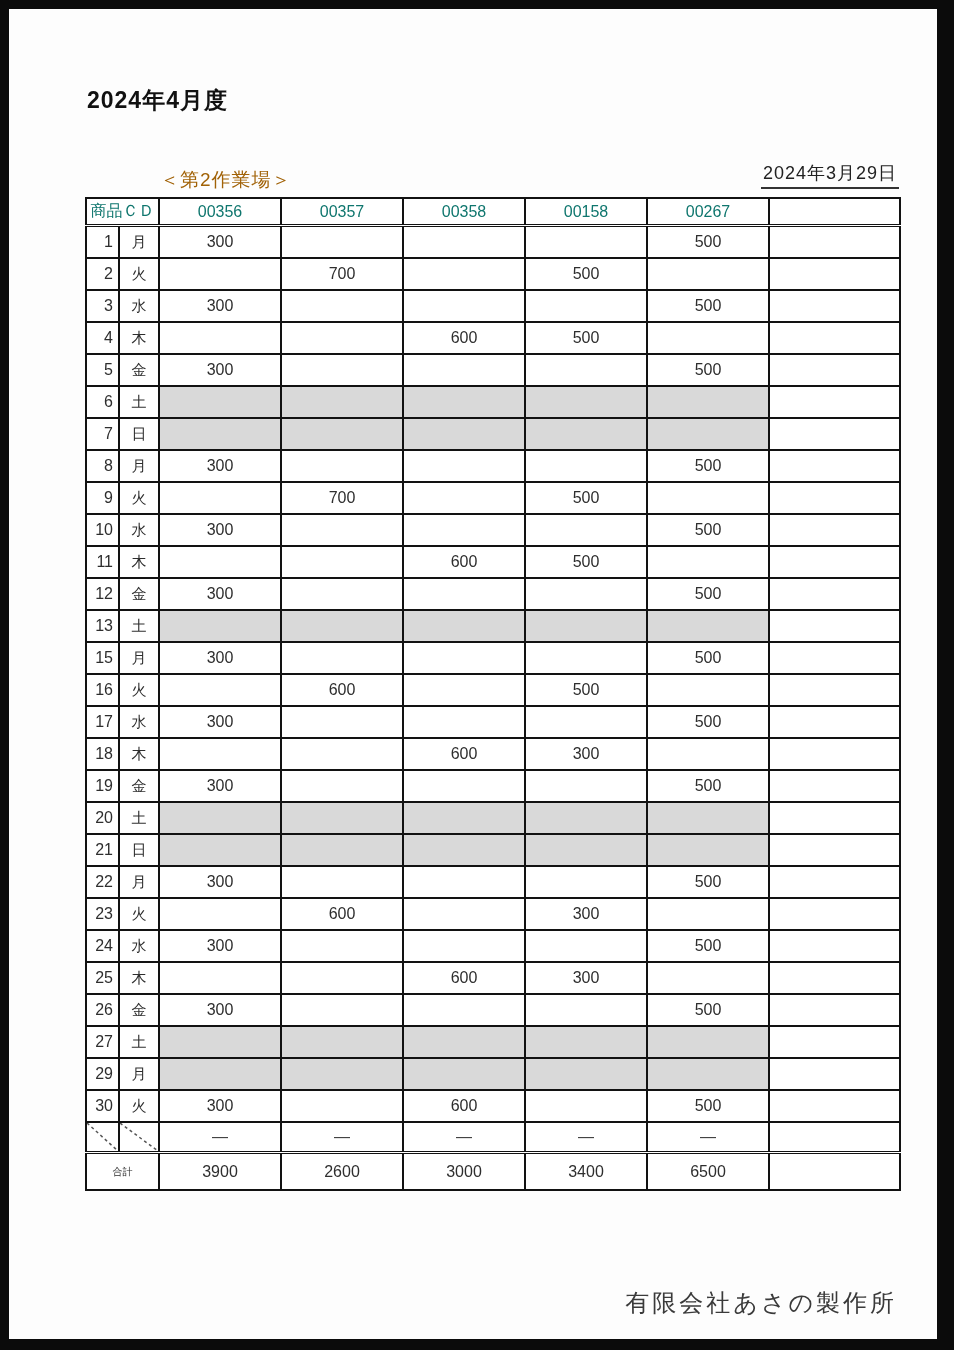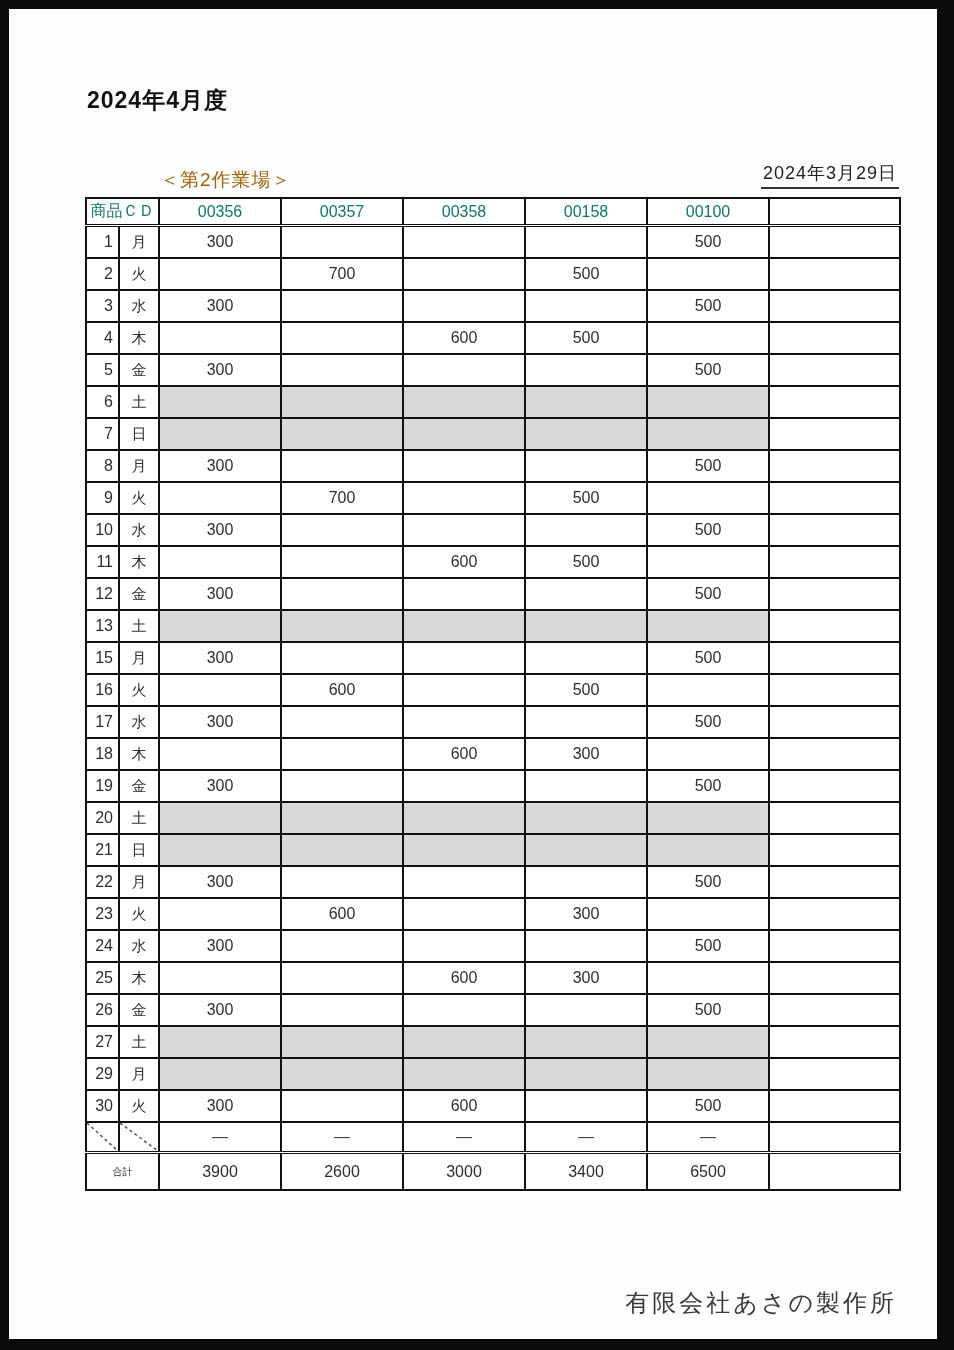--- a/index.html
+++ b/index.html
@@ -89,21 +89,21 @@
           <col style="width:122px">
         <col style="width:131px">
       </colgroup>
       <thead>
         <tr class="hdr2">
           <td class="lbl" colspan="2">商品ＣＤ</td>
           <td>00356</td>
           <td>00357</td>
           <td>00358</td>
           <td>00158</td>
-          <td>00100</td>
+          <td>00267</td>
           <td></td>
         </tr>
       </thead>
       <tbody>
           <tr>
             <td class="num">1</td>
             <td class="wd">月</td>
             <td class="val">300</td>
             <td class="val"></td>
             <td class="val"></td>

